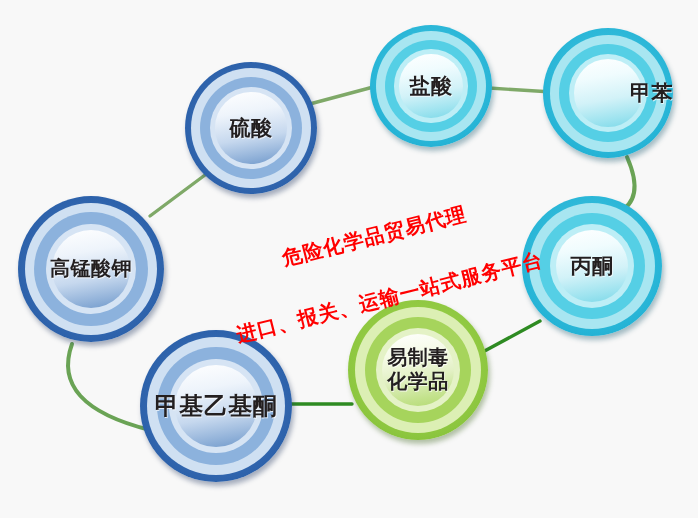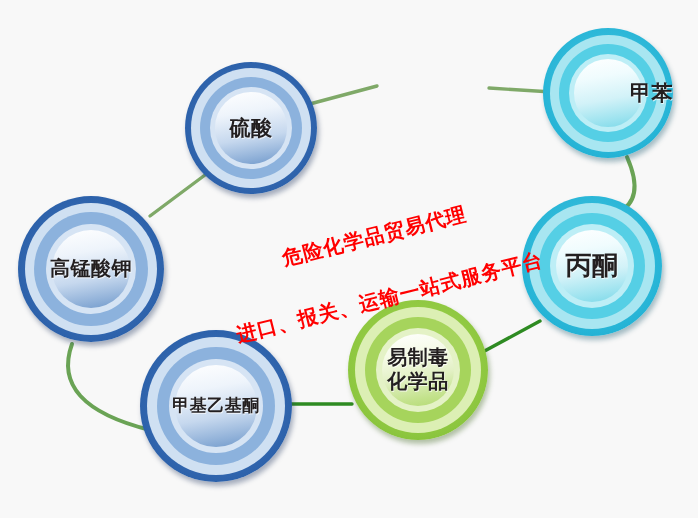--- a/index.html
+++ b/index.html
@@ -128,27 +128,27 @@
   #node-liusuan        { left: 185px; top: 62px;  width: 132px; height: 132px; }
   #node-liusuan .label { font-size: 21px; }
 
   #node-yansuan        { left: 370px; top: 25px;  width: 122px; height: 122px; }
   #node-yansuan .label { font-size: 21px; }
 
   #node-jiaben         { left: 543px; top: 28px;  width: 130px; height: 130px; justify-content: flex-end; }
   #node-jiaben .label  { font-size: 21px; }
 
   #node-bingtong       { left: 522px; top: 196px; width: 140px; height: 140px; }
-  #node-bingtong .label{ font-size: 26px; }
+  #node-bingtong .label{ font-size: 21px; }
 
   #node-yizhidu        { left: 348px; top: 300px; width: 140px; height: 140px; }
   #node-yizhidu .label { font-size: 20px; }
 
   #node-jiajiyijitong  { left: 140px; top: 330px; width: 152px; height: 152px; }
-  #node-jiajiyijitong .label { font-size: 17px; }
+  #node-jiajiyijitong .label { font-size: 24px; }
 
   
   #slogan {
     position: absolute;
     left: 222px;
     top: 188px;
     width: 320px;
     transform: rotate(-14deg);
     transform-origin: 50% 50%;
     text-align: center;
@@ -198,20 +198,28 @@
 
   <div class="node blue" id="node-gaomengsuanjia">
     <div class="ring r0"></div>
     <div class="ring r1"></div>
     <div class="ring r2"></div>
     <div class="ring r3"></div>
     <div class="ring r4"></div>
     <span class="label">高锰酸钾</span>
   </div>
 
+  <div class="node cyan" id="node-yansuan">
+    <div class="ring r0"></div>
+    <div class="ring r1"></div>
+    <div class="ring r2"></div>
+    <div class="ring r3"></div>
+    <div class="ring r4"></div>
+    <span class="label">盐酸</span>
+  </div>
 
   <div class="node cyan" id="node-jiaben">
     <div class="ring r0"></div>
     <div class="ring r1"></div>
     <div class="ring r2"></div>
     <div class="ring r3"></div>
     <div class="ring r4"></div>
     <span class="label">甲苯</span>
   </div>
 

